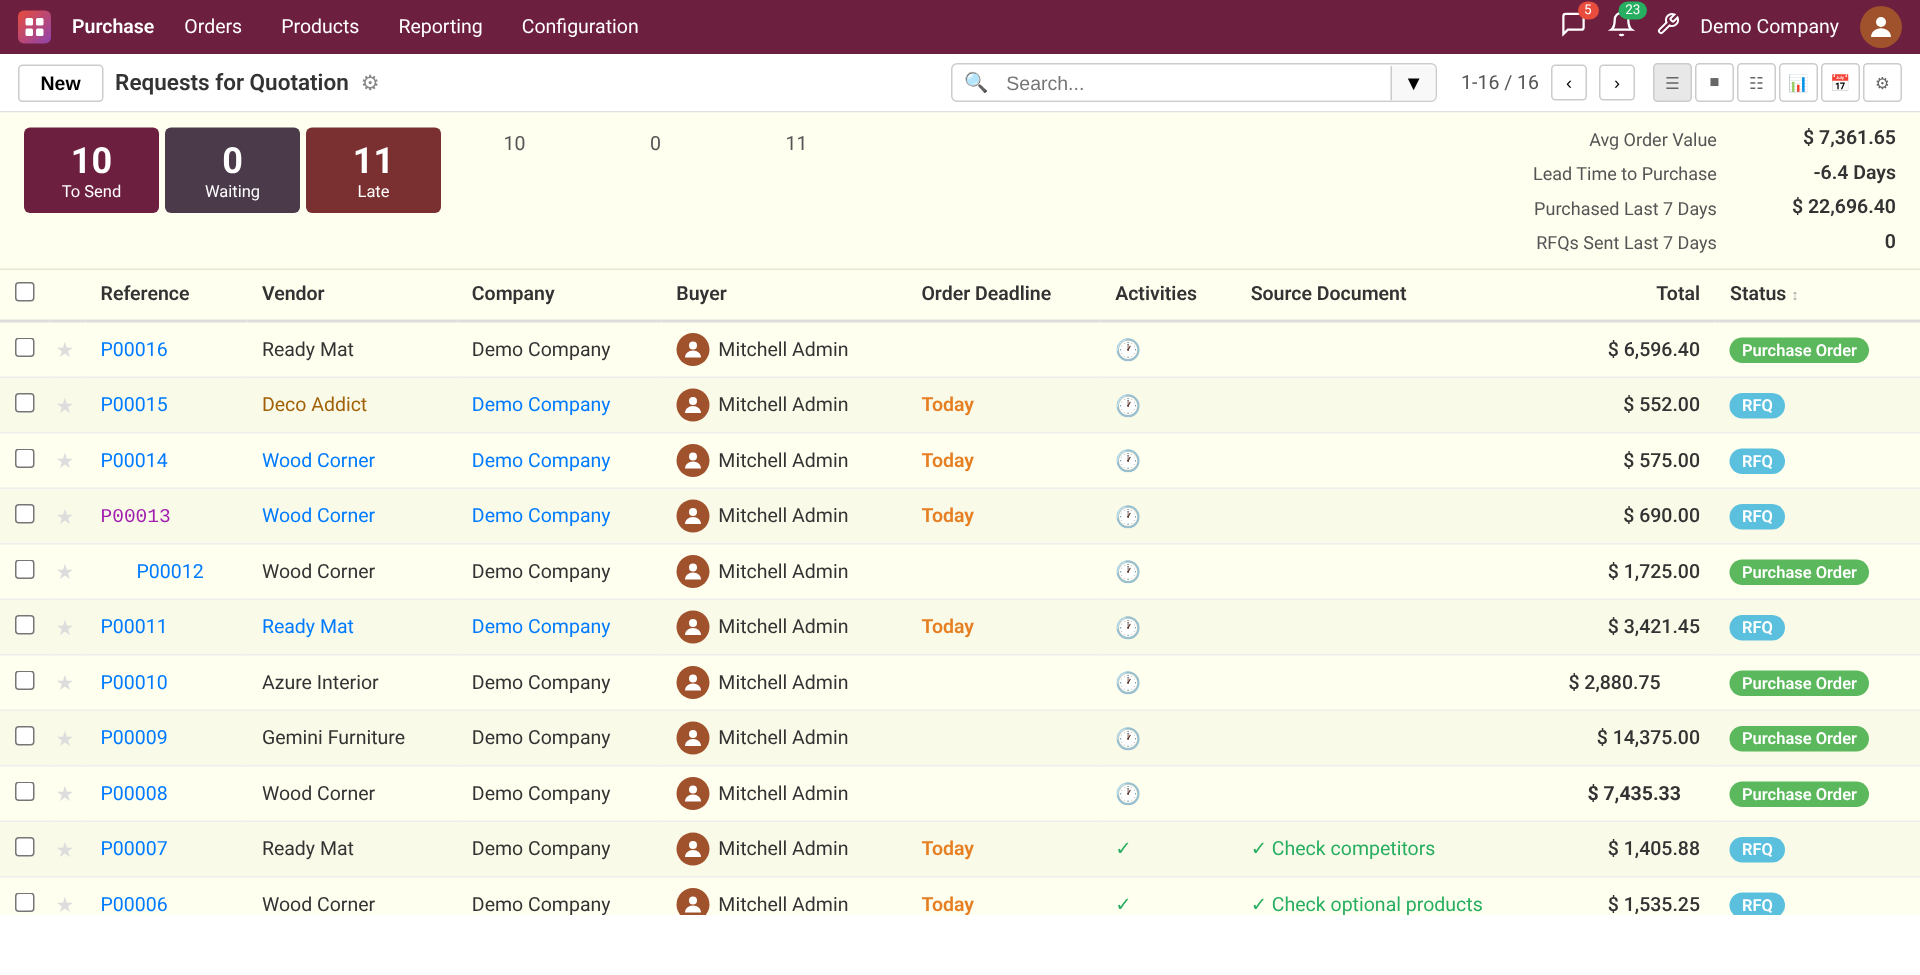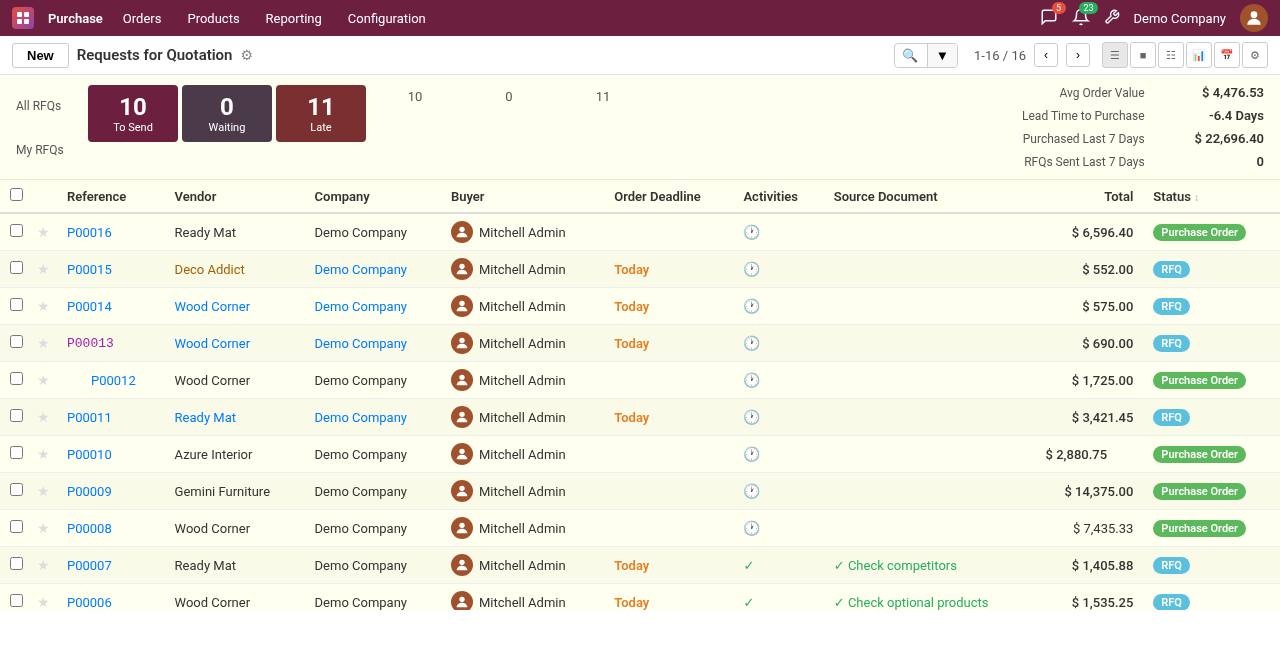--- a/index.html
+++ b/index.html
@@ -54,42 +54,39 @@
     </div>
   </div>
 </nav>
 
 <div style="display:flex;align-items:center;padding:6px 12px;border-bottom:1px solid #e0e0e0;background:#fff;gap:8px;">
   <button style="background:#fff;border:1px solid #ccc;border-radius:3px;padding:4px 14px;cursor:pointer;font-size:13px;font-weight:700;">New</button>
   <span style="font-size:15px;font-weight:600;color:#333;">Requests for Quotation</span>
   <span style="color:#888;cursor:pointer;font-size:14px;">⚙</span>
   <div style="margin-left:auto;display:flex;align-items:center;border:1px solid #ccc;border-radius:4px;overflow:hidden;">
     <span style="padding:4px 8px;color:#888;">🔍</span>
+    <input placeholder="Search..." style="border: none; outline: none; padding: 4px; font-size: 13px; width: 260px;">
     <button style="border:none;border-left:1px solid #ccc;background:#f8f8f8;padding:4px 8px;cursor:pointer;">▼</button>
   </div>
   <div style="display:flex;align-items:center;gap:6px;font-size:13px;color:#555;margin-left:8px;">
     <span>1-16 / 16</span>
   </div>
   <button style="border:1px solid #ccc;border-radius:3px;background:#fff;width:24px;height:24px;cursor:pointer;display:flex;align-items:center;justify-content:center;font-size:12px;">‹</button>
   <button style="border:1px solid #ccc;border-radius:3px;background:#fff;width:24px;height:24px;cursor:pointer;display:flex;align-items:center;justify-content:center;font-size:12px;">›</button>
   <div style="display:flex;gap:2px;margin-left:4px;">
     <button style="border:1px solid #ccc;border-radius:3px;background:#e8e8e8;width:26px;height:26px;cursor:pointer;display:flex;align-items:center;justify-content:center;color:#666;font-size:11px;">☰</button>
     <button style="border:1px solid #ccc;border-radius:3px;background:#fff;width:26px;height:26px;cursor:pointer;display:flex;align-items:center;justify-content:center;color:#666;font-size:11px;">■</button>
     <button style="border:1px solid #ccc;border-radius:3px;background:#fff;width:26px;height:26px;cursor:pointer;display:flex;align-items:center;justify-content:center;color:#666;font-size:11px;">☷</button>
     <button style="border:1px solid #ccc;border-radius:3px;background:#fff;width:26px;height:26px;cursor:pointer;display:flex;align-items:center;justify-content:center;color:#666;font-size:11px;">📊</button>
     <button style="border:1px solid #ccc;border-radius:3px;background:#fff;width:26px;height:26px;cursor:pointer;display:flex;align-items:center;justify-content:center;color:#666;font-size:11px;">📅</button>
     <button style="border:1px solid #ccc;border-radius:3px;background:#fff;width:26px;height:26px;cursor:pointer;display:flex;align-items:center;justify-content:center;color:#666;font-size:11px;">⚙</button>
   </div>
 </div>
 
 <div style="display:flex;align-items:flex-start;padding:10px 16px;background:#fffff0;border-bottom:1px solid #e8e8d0;gap:0;">
-  <div style="display:flex;flex-direction:column;gap:16px;min-width:72px;padding-top:14px;">
-    <span style="font-size:12px;color:#555;cursor:pointer;">All RFQs</span>
-    <span style="font-size:12px;color:#555;cursor:pointer;margin-top:14px;">My RFQs</span>
-  </div>
   <div style="display:flex;flex-direction:row;gap:4px;margin-right:30px;">
     <div style="display:flex;gap:4px;">
       <div style="background:#6d1f3f;color:#fff;border-radius:4px;padding:8px 18px;text-align:center;cursor:pointer;min-width:90px;">
         <div style="font-size:24px;font-weight:700;">10</div>
         <div style="font-size:11px;">To Send</div>
       </div>
       <div style="background:#4a3a4a;color:#fff;border-radius:4px;padding:8px 18px;text-align:center;cursor:pointer;min-width:90px;">
         <div style="font-size:24px;font-weight:700;">0</div>
         <div style="font-size:11px;">Waiting</div>
       </div>
@@ -99,21 +96,21 @@
       </div>
     </div>
     <div style="display:flex;gap:4px;margin-top:2px;">
       <div style="min-width:90px;text-align:center;font-size:13px;color:#555;padding:2px 18px;cursor:pointer;">10</div>
       <div style="min-width:90px;text-align:center;font-size:13px;color:#555;padding:2px 18px;cursor:pointer;">0</div>
       <div style="min-width:90px;text-align:center;font-size:13px;color:#555;padding:2px 18px;cursor:pointer;">11</div>
     </div>
   </div>
   <div style="margin-left:auto;display:grid;grid-template-columns:auto auto;gap:8px 50px;align-items:center;">
     <div style="font-size:12px;color:#555;text-align:right;">Avg Order Value</div>
-    <div style="font-size:13px;font-weight:600;text-align:right;">$ 4,476.53</div>
+    <div style="font-size:13px;font-weight:600;text-align:right;">$ 7,361.65</div>
     <div style="font-size:12px;color:#555;text-align:right;">Lead Time to Purchase</div>
     <div style="font-size:13px;font-weight:600;text-align:right;">-6.4 Days</div>
     <div style="font-size:12px;color:#555;text-align:right;">Purchased Last 7 Days</div>
     <div style="font-size:13px;font-weight:600;text-align:right;">$ 22,696.40</div>
     <div style="font-size:12px;color:#555;text-align:right;">RFQs Sent Last 7 Days</div>
     <div style="font-size:13px;font-weight:600;text-align:right;">0</div>
   </div>
 </div>
 
 <div style="background:#fffff0;overflow-y:auto;max-height:430px;position:relative;">
@@ -493,21 +490,21 @@
     </td>
     <td style="padding:7px 10px;vertical-align:middle;">
       <span style="color:#333;font-weight:400;"></span>
     </td>
     <td style="padding:7px 10px;vertical-align:middle;">
       <span style="color:#888;font-size:14px;">🕐</span>
     </td>
     <td style="padding:7px 10px;vertical-align:middle;">
       
     </td>
-    <td style="padding:7px 10px;vertical-align:middle;text-align:right;font-weight:400;">$ 7,435.33</td>
+    <td style="padding:7px 10px;vertical-align:middle;text-align:center;font-weight:700;">$ 7,435.33</td>
     <td style="padding:7px 10px;vertical-align:middle;">
       <span style="display:inline-block;padding:2px 8px;border-radius:10px;font-size:11px;font-weight:600;white-space:nowrap;background:#5cb85c;color:#fff;">Purchase Order</span>
     </td>
   </tr>
         <tr style="border-bottom: 1px solid rgb(238, 238, 238); background: rgb(250, 250, 232);">
     <td style="padding:7px 10px;vertical-align:middle;width:30px;">
       <input type="checkbox" style="cursor: pointer;">
     </td>
     <td style="padding:7px 4px;vertical-align:middle;width:24px;">
       <span style="color:#ddd;cursor:pointer;font-size:14px;">★</span>

